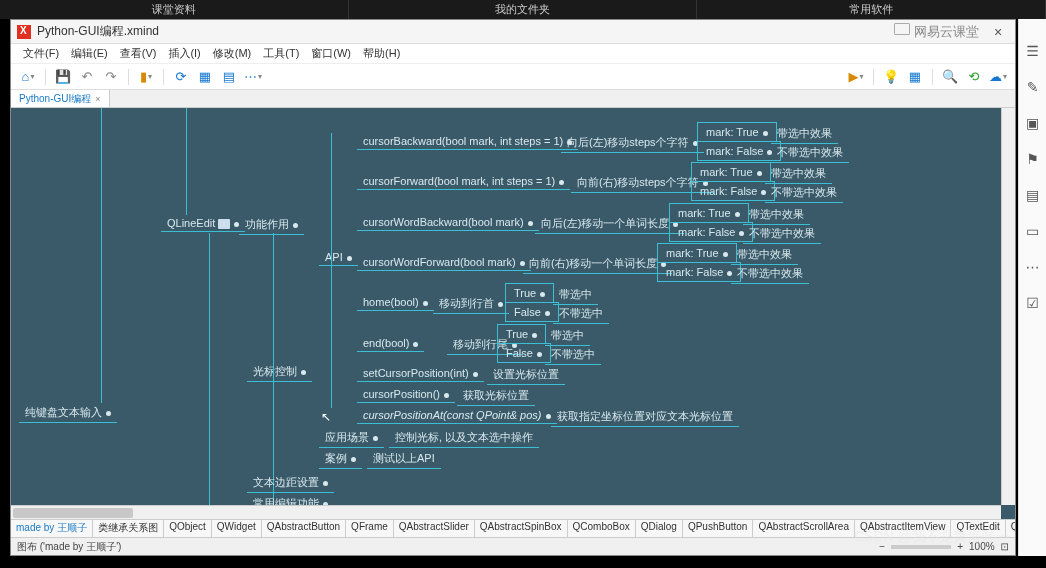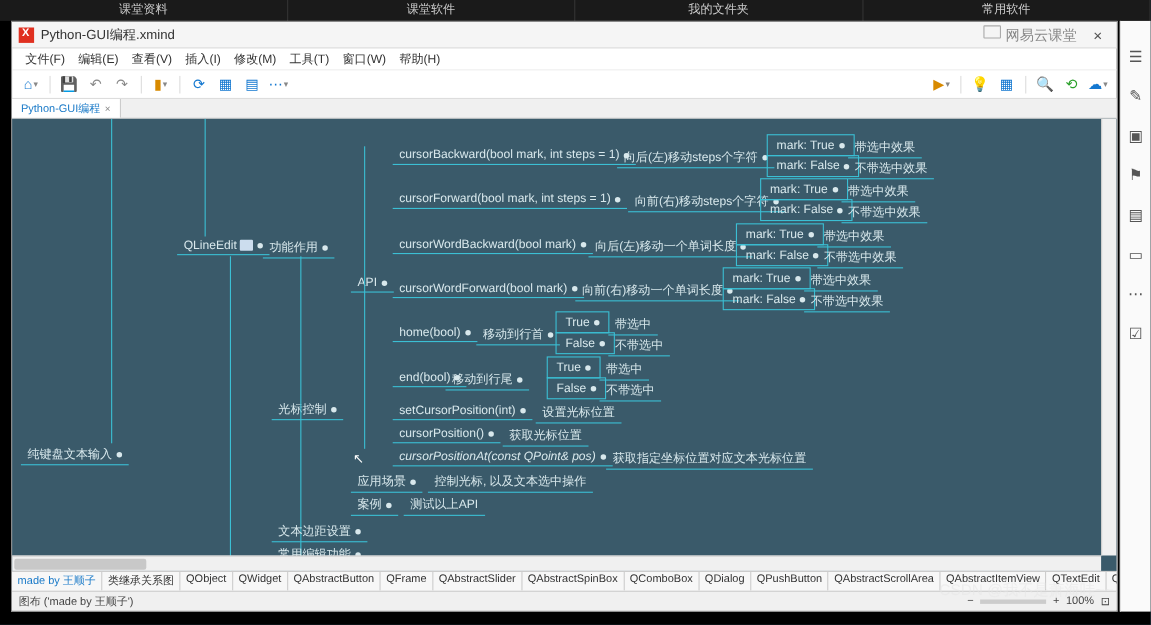--- a/index.html
+++ b/index.html
@@ -70,21 +70,20 @@
   
   .watermark { position: absolute; right: 34px; bottom: 22px; color: rgba(230,230,230,0.55); font-size: 14px; font-weight: 500; pointer-events: none; }
 
   .cursor-arrow { position: absolute; left: 310px; top: 302px; font-size: 12px; color: #fff; pointer-events: none; }
 </style>
 </head>
 <body>
 
 <div class="topbar">
   <div class="topbar-item">课堂资料</div>
-  <div class="topbar-item">课堂软件</div>
   <div class="topbar-item">我的文件夹</div>
   <div class="topbar-item">常用软件</div>
 </div>
 
 <div class="rightdock">
   <div class="dock-icon">☰</div>
   <div class="dock-icon">✎</div>
   <div class="dock-icon">▣</div>
   <div class="dock-icon">⚑</div>
   <div class="dock-icon">▤</div>
@@ -194,21 +193,21 @@
       <div class="node" style="left:720px; top:156px;">不带选中效果</div>
 
       <div class="node" style="left:346px; top:186px;"><span>home(bool)</span><span class="dot"></span></div>
       <div class="node" style="left:422px; top:186px;"><span>移动到行首</span><span class="dot"></span></div>
       <div class="node boxed" style="left:494px; top:175px;"><span>True</span><span class="dot"></span></div>
       <div class="node" style="left:542px; top:177px;">带选中</div>
       <div class="node boxed" style="left:494px; top:194px;"><span>False</span><span class="dot"></span></div>
       <div class="node" style="left:542px; top:196px;">不带选中</div>
 
       <div class="node" style="left:346px; top:227px;"><span>end(bool)</span><span class="dot"></span></div>
-      <div class="node" style="left:394px; top:227px;"><span>移动到行尾</span><span class="dot"></span></div>
+      <div class="node" style="left:436px; top:227px;"><span>移动到行尾</span><span class="dot"></span></div>
       <div class="node boxed" style="left:486px; top:216px;"><span>True</span><span class="dot"></span></div>
       <div class="node" style="left:534px; top:218px;">带选中</div>
       <div class="node boxed" style="left:486px; top:235px;"><span>False</span><span class="dot"></span></div>
       <div class="node" style="left:534px; top:237px;">不带选中</div>
 
       <div class="node" style="left:346px; top:257px;"><span>setCursorPosition(int)</span><span class="dot"></span></div>
       <div class="node" style="left:476px; top:257px;">设置光标位置</div>
 
       <div class="node" style="left:346px; top:278px;"><span>cursorPosition()</span><span class="dot"></span></div>
       <div class="node" style="left:446px; top:278px;">获取光标位置</div>

